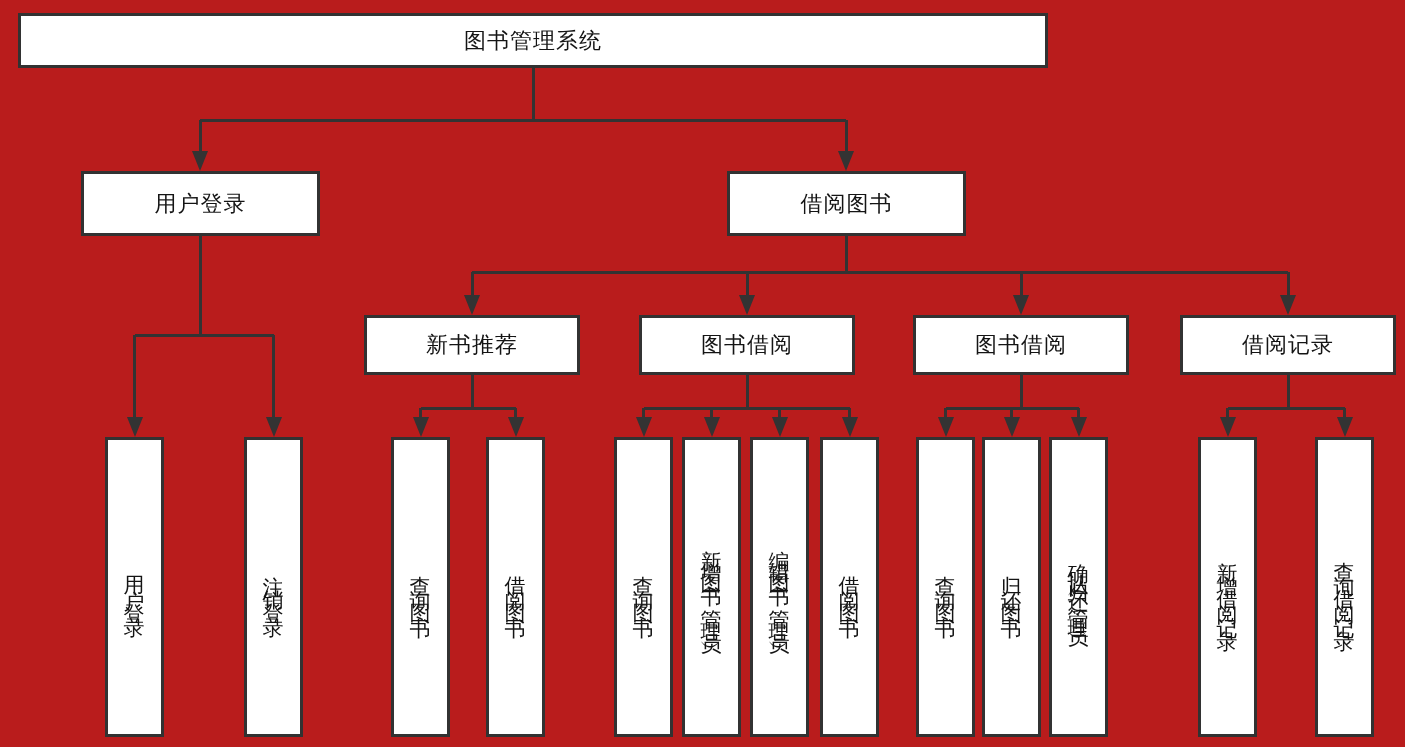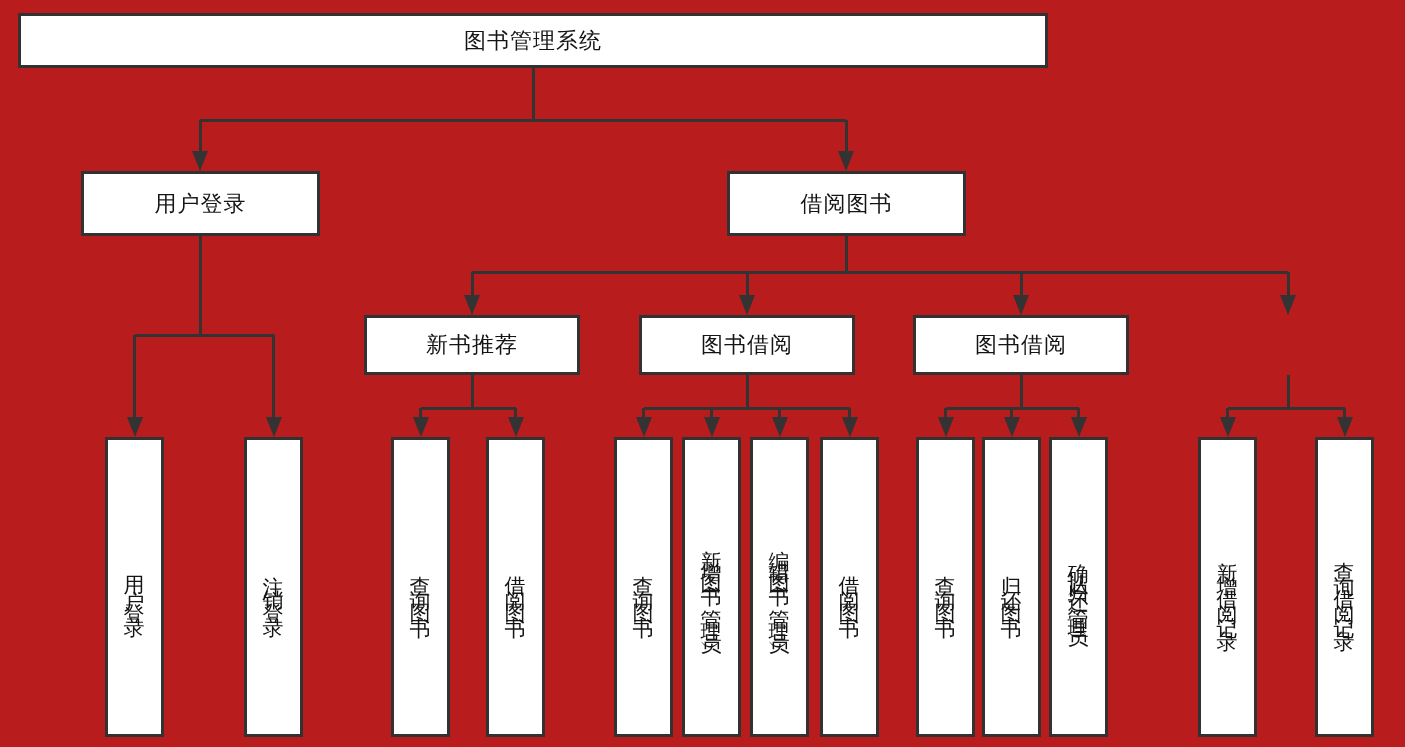--- a/index.html
+++ b/index.html
@@ -77,20 +77,23 @@
 
   <div class="box" style="left:364px;top:315px;width:216px;height:60px;">
     <span>新书推荐</span>
   </div>
   <div class="box" style="left:639px;top:315px;width:216px;height:60px;text-align:right;">
     <span>图书借阅</span>
   </div>
   <div class="box" style="left:913px;top:315px;width:216px;height:60px;">
     <span>图书借阅</span>
   </div>
+  <div class="box" style="left:1180px;top:315px;width:216px;height:60px;">
+    <span>借阅记录</span>
+  </div>
 
   <div class="vline" style="left:470.5px;top:375px;height:33px;"></div>
   <div class="hline" style="left:420.5px;top:406.5px;width:95px;"></div>
   <div class="vline" style="left:419px;top:408px;height:12px;"></div>
   <div class="arrow" style="left:412.5px;top:417px;"></div>
   <div class="vline" style="left:514px;top:408px;height:12px;"></div>
   <div class="arrow" style="left:507.5px;top:417px;"></div>
 
   <div class="vline" style="left:745.5px;top:375px;height:33px;"></div>
   <div class="hline" style="left:643.5px;top:406.5px;width:206px;"></div>

